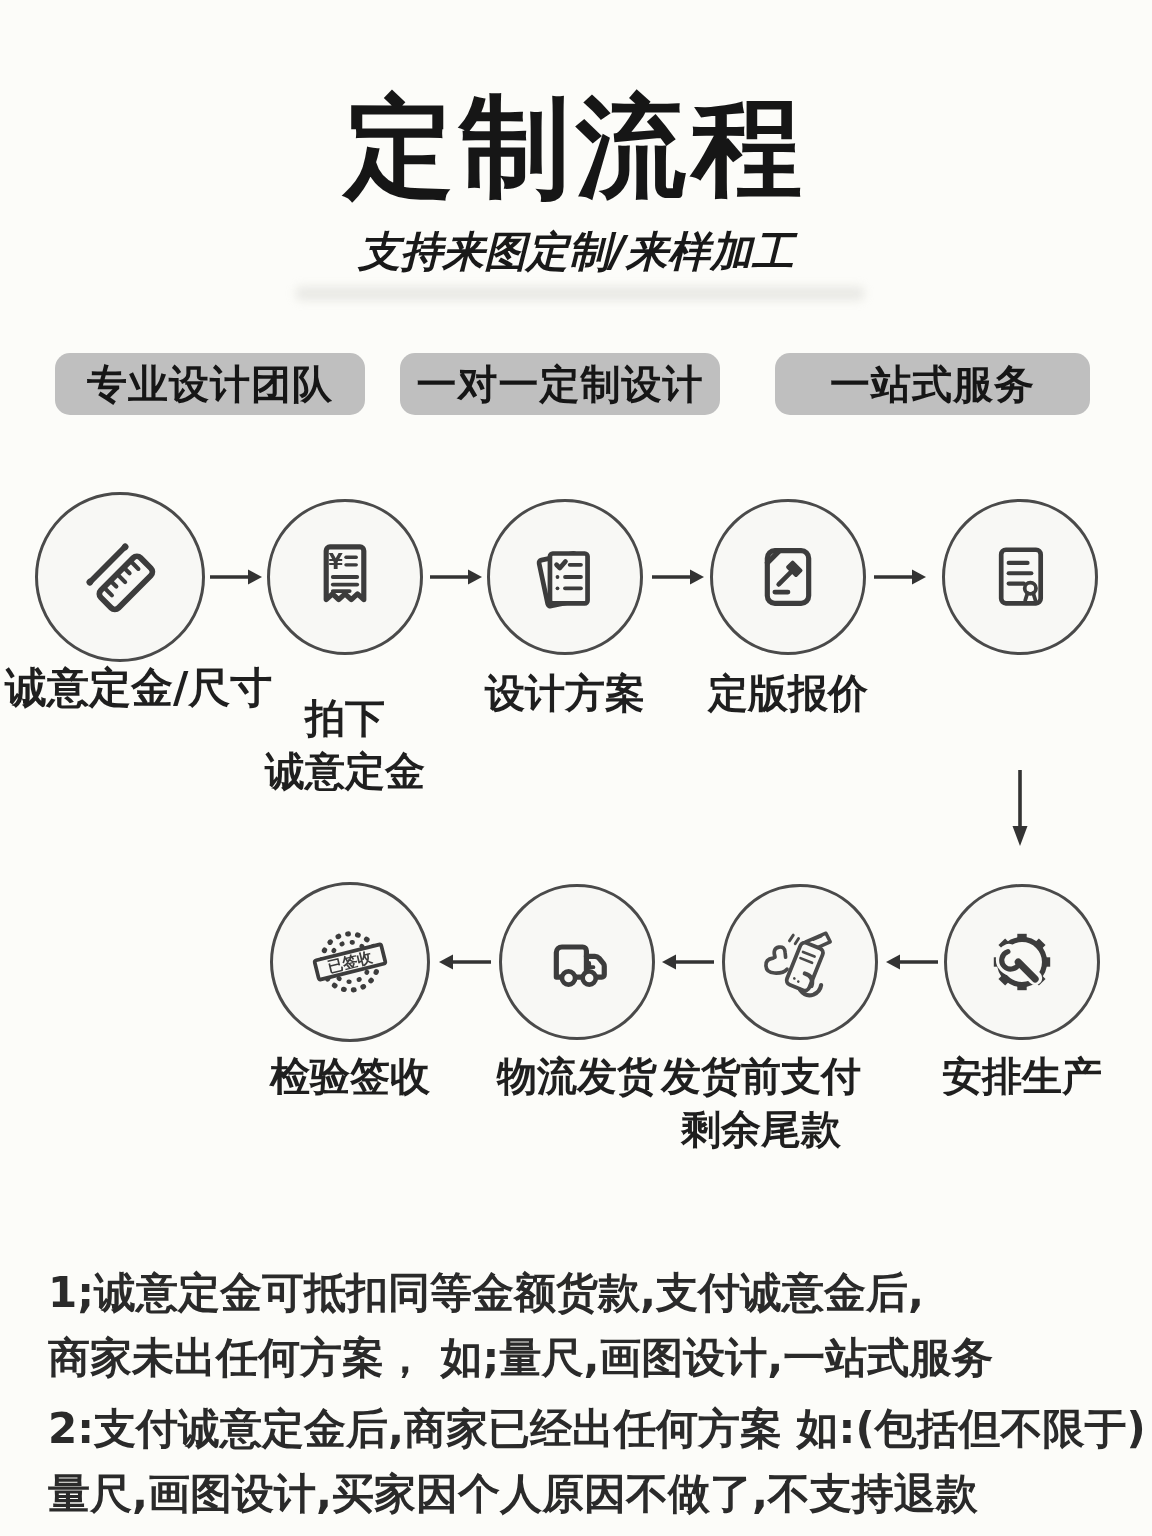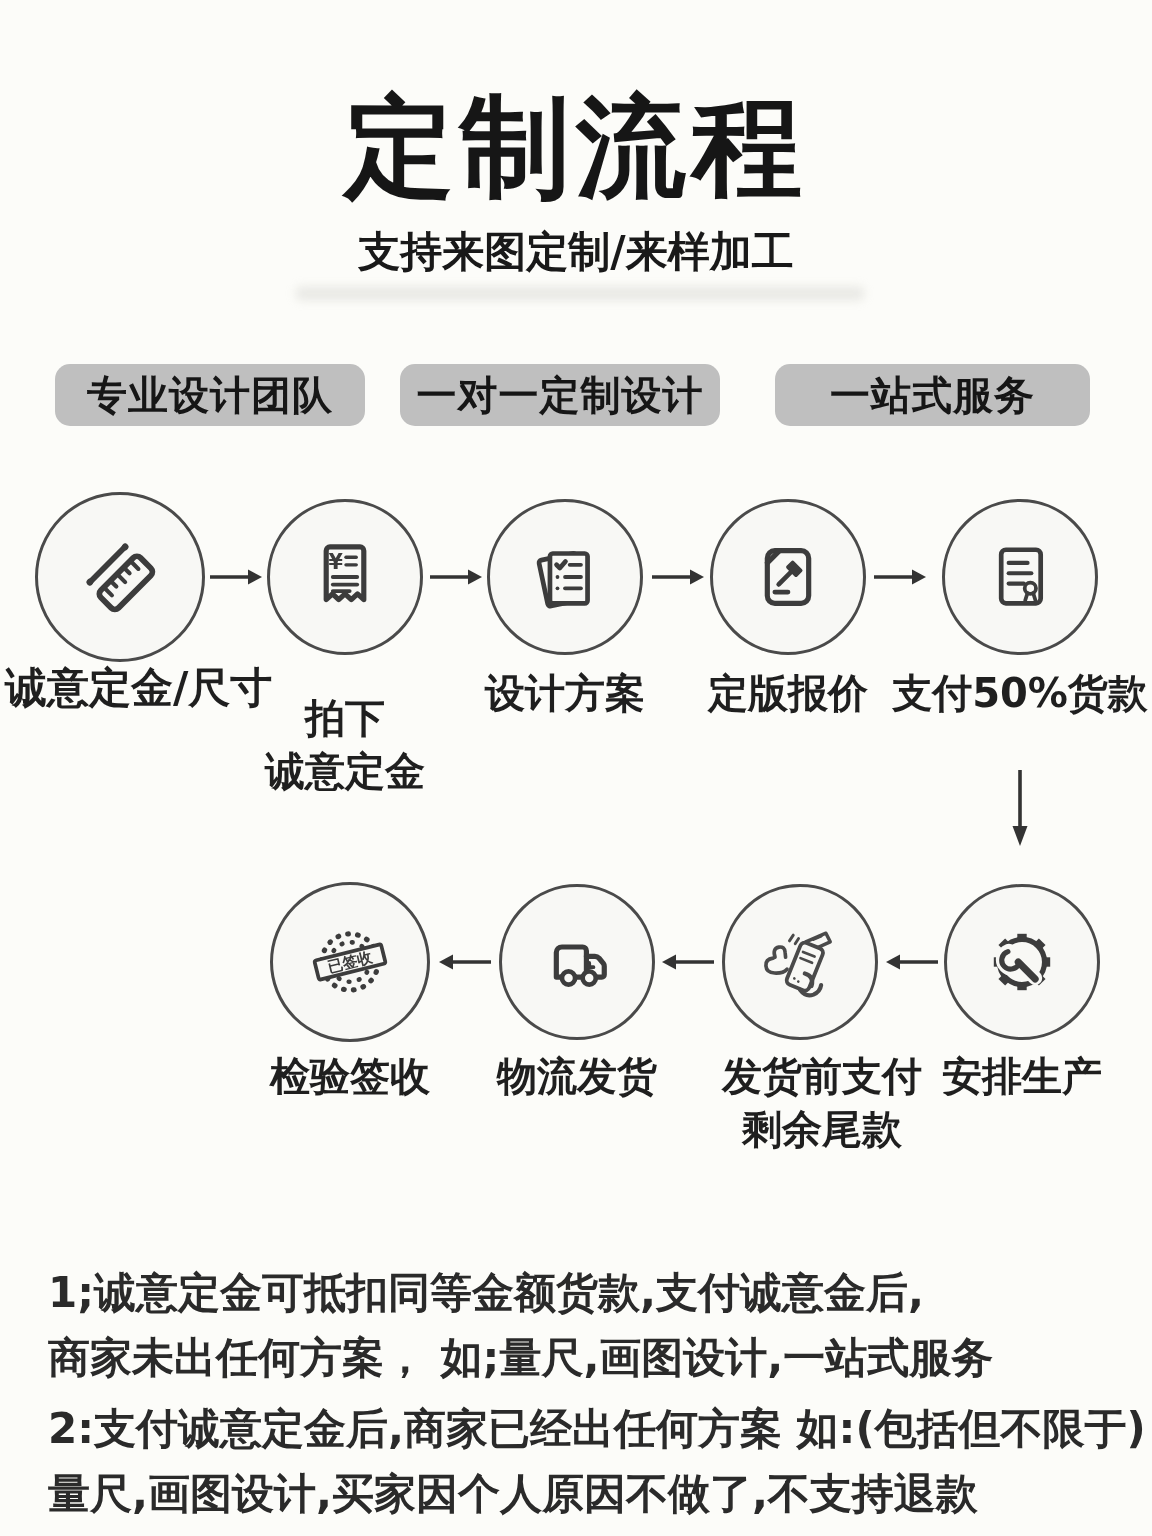--- a/index.html
+++ b/index.html
@@ -2,25 +2,25 @@
 <html><head>
 <meta charset="utf-8">
 <style>
   html,body{margin:0;padding:0;}
   body{font-family:"DejaVu Sans","Liberation Sans",sans-serif;background:#fcfcf9;}
   #canvas{position:relative;width:1152px;height:1536px;background:#fcfcf9;overflow:hidden;margin:12px auto;color:#1c1c1c;border-radius:12px;}
 
   .page-title{position:absolute;top:62px;left:0;width:1152px;text-align:center;
     font-size:110px;font-weight:900;letter-spacing:6px;color:#161616;}
   .page-subtitle{position:absolute;top:212px;left:0;width:1152px;text-align:center;
-    font-size:42px;font-weight:800;color:#191919;}
+    font-size:42px;font-weight:800;color:#191919;font-style:italic;}
   .smudge{position:absolute;top:274px;left:295px;width:570px;height:15px;
     background:rgba(190,190,182,.28);filter:blur(5px);border-radius:8px;}
 
-  .badge{position:absolute;top:352px;height:62px;background:#bfbfbf;border-radius:15px;
+  .badge{position:absolute;top:341px;height:62px;background:#bfbfbf;border-radius:15px;
     display:flex;align-items:center;justify-content:center;
     font-size:40px;font-weight:800;color:#161616;letter-spacing:1px;}
   .badge1{left:55px;width:310px;}
   .badge2{left:400px;width:320px;}
   .badge3{left:775px;width:315px;}
 
   .circle{position:absolute;border:3px solid #4a4a4a;border-radius:50%;background:#f8f8f5;
     display:flex;align-items:center;justify-content:center;box-sizing:border-box;}
   .step-label{position:absolute;text-align:center;font-weight:700;font-size:40px;
     color:#1f1f1f;line-height:1.32;white-space:nowrap;}
@@ -142,24 +142,20 @@
       <div>诚意定金</div>
   </div>
   <div class="step-label" style="left:465px;top:655px;width:200px;">
     <div>设计方案</div>
       <div></div>
   </div>
   <div class="step-label" style="left:688px;top:655px;width:200px;">
     <div>定版报价</div>
       <div></div>
   </div>
-  <div class="step-label" style="left:890px;top:655px;width:260px;">
-    <div>支付50%货款</div>
-      <div></div>
-  </div>
 
   <svg class="arrow" style="left:1009px;top:756px;" width="22" height="82">
     <line x1="11" y1="2" x2="11" y2="60" stroke="#333" stroke-width="3.6"></line>
     <path d="M3.5,58 L11,78 L18.5,58 Z" fill="#333"></path>
   </svg>
 
   <div class="circle" style="left:270px;top:870px;width:160px;height:160px;">
     <svg width="104" height="104" viewBox="0 0 100 100" stroke="#3c3c3c" fill="none" stroke-width="4" stroke-linecap="round" stroke-linejoin="round">
       <circle cx="50" cy="50" r="27" stroke-dasharray="0.6 9" stroke-width="5"></circle>
       <circle cx="50" cy="50" r="19" stroke-dasharray="0.6 9.5" stroke-width="4.5"></circle>
@@ -233,21 +229,21 @@
   </svg>
 
   <div class="step-label" style="left:250px;top:1038px;width:200px;">
     <div>检验签收</div>
       <div></div>
   </div>
   <div class="step-label" style="left:477px;top:1038px;width:200px;">
     <div>物流发货</div>
       <div></div>
   </div>
-  <div class="step-label" style="left:712px;top:1038px;width:220px;">
+  <div class="step-label" style="left:651px;top:1038px;width:220px;">
     <div>发货前支付</div>
       <div>剩余尾款</div>
   </div>
   <div class="step-label" style="left:922px;top:1038px;width:200px;">
     <div>安排生产</div>
       <div></div>
   </div>
 
   <div class="notes note-1 note">
     <div>1;诚意定金可抵扣同等金额货款,支付诚意金后,</div>

